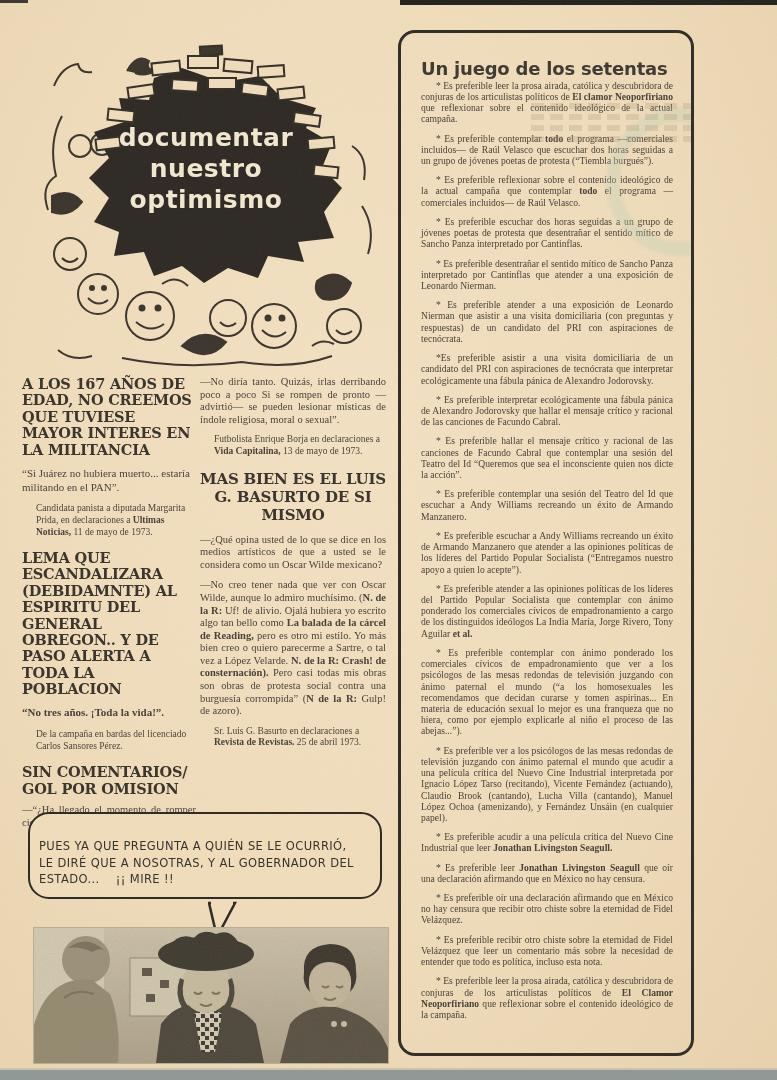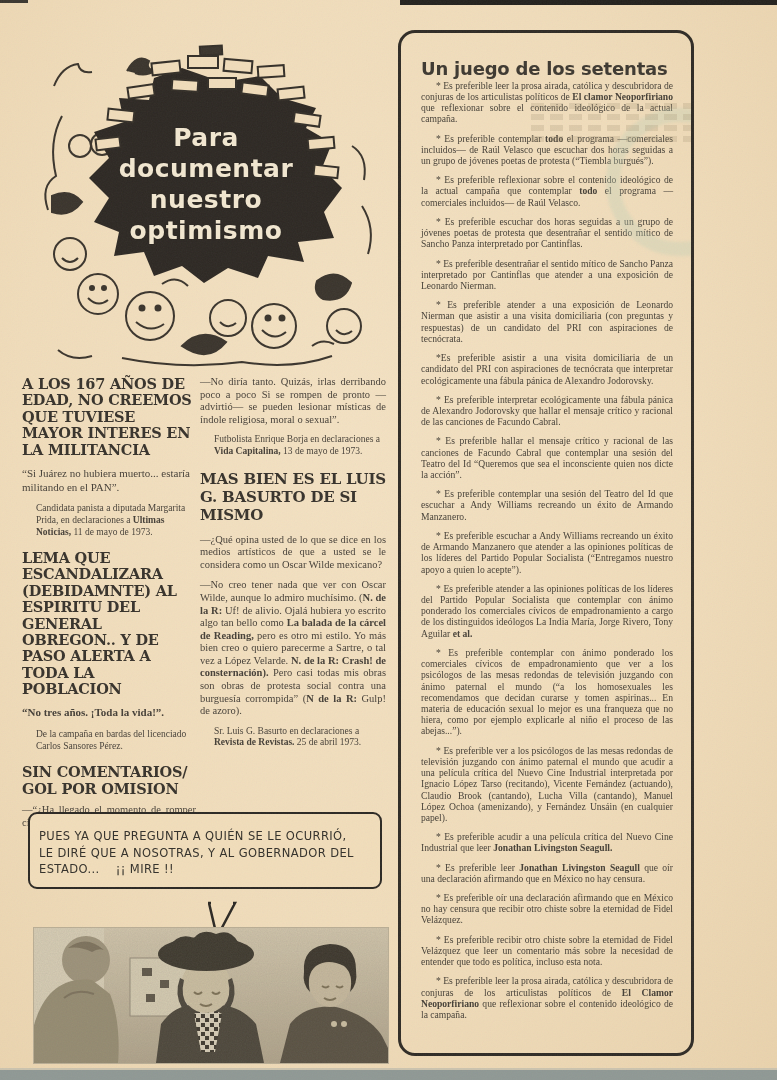--- a/index.html
+++ b/index.html
@@ -21,24 +21,24 @@
   
   .col{position:absolute;top:376px;}
   .col1{left:22px;width:174px;}
   .col2{left:200px;width:186px;}
   h2.head{font-family:"DejaVu Serif", serif;font-weight:700;color:#37322b;
     font-size:14.5px;line-height:1.13;letter-spacing:-.2px;margin:0 0 9px 0;}
   .quote{font-size:11px;line-height:1.25;margin:0 0 9px 0;}
   .credit{font-size:9.5px;line-height:1.22;margin:0 0 12px 14px;}
   .bodytx{font-size:10.5px;line-height:1.2;text-align:justify;margin:0 0 8px 0;}
   .mid-head{font-family:"DejaVu Serif", serif;font-weight:700;color:#37322b;
-    font-size:15px;line-height:1.2;margin:10px 0 10px 0;letter-spacing:-.2px;}
+    font-size:15px;line-height:1.2;text-align:center;margin:10px 0 10px 0;letter-spacing:-.2px;}
   
   .balloon{position:absolute;left:28px;top:812px;width:354px;box-sizing:border-box;
-    border:2.5px solid #2b2823;border-radius:9px;padding:14px 9px 9px 9px;
+    border:2.5px solid #2b2823;border-radius:21px;padding:24px 9px 9px 9px;
     background:#f1ddba;font-family:"DejaVu Sans", sans-serif;font-size:11.5px;
     line-height:1.45;color:#33302a;letter-spacing:.4px;}
   .balloon-line{white-space:pre-wrap;}
   .balloon-tail{position:absolute;left:208px;top:901px;}
   
   .photo{position:absolute;left:34px;top:928px;width:354px;height:135px;overflow:hidden;
     outline:1px solid #b9ad94;}
   
   .pagenum{position:absolute;left:22px;top:1104px;font-family:"DejaVu Serif", serif;
     font-weight:700;font-size:14px;color:#2e2a24;letter-spacing:1px;}
@@ -120,21 +120,20 @@
         <rect x="276" y="112" width="26" height="11" transform="rotate(-5 289 117)"></rect>
         <rect x="282" y="140" width="24" height="11" transform="rotate(6 294 145)"></rect>
         <rect x="96" y="60" width="26" height="11" transform="rotate(-8 109 65)"></rect>
         <rect x="76" y="84" width="26" height="11" transform="rotate(6 89 89)"></rect>
         <rect x="64" y="112" width="24" height="11" transform="rotate(-7 76 117)"></rect>
         <rect x="168" y="20" width="22" height="9" transform="rotate(-3 179 24)" fill="#3a342c"></rect>
       </g>
     </svg>
     <div class="ill-text">
 
-    <div class="ill-line">Para</div>
         <div class="ill-line">documentar</div>
         <div class="ill-line">nuestro</div>
         <div class="ill-line">optimismo</div>
       </div>
   </div>
 
   <div class="col col1">
     <h2 class="head">A LOS 167 AÑOS DE EDAD, NO CREEMOS QUE TUVIESE MAYOR INTERES EN LA MILITANCIA</h2>
     <p class="quote">“Si Juárez no hubiera muerto... estaría militando en el PAN”.</p>
     <p class="credit">Candidata panista a diputada Margarita Prida, en declaraciones a <b>Ultimas Noticias,</b> 11 de mayo de 1973.</p>

